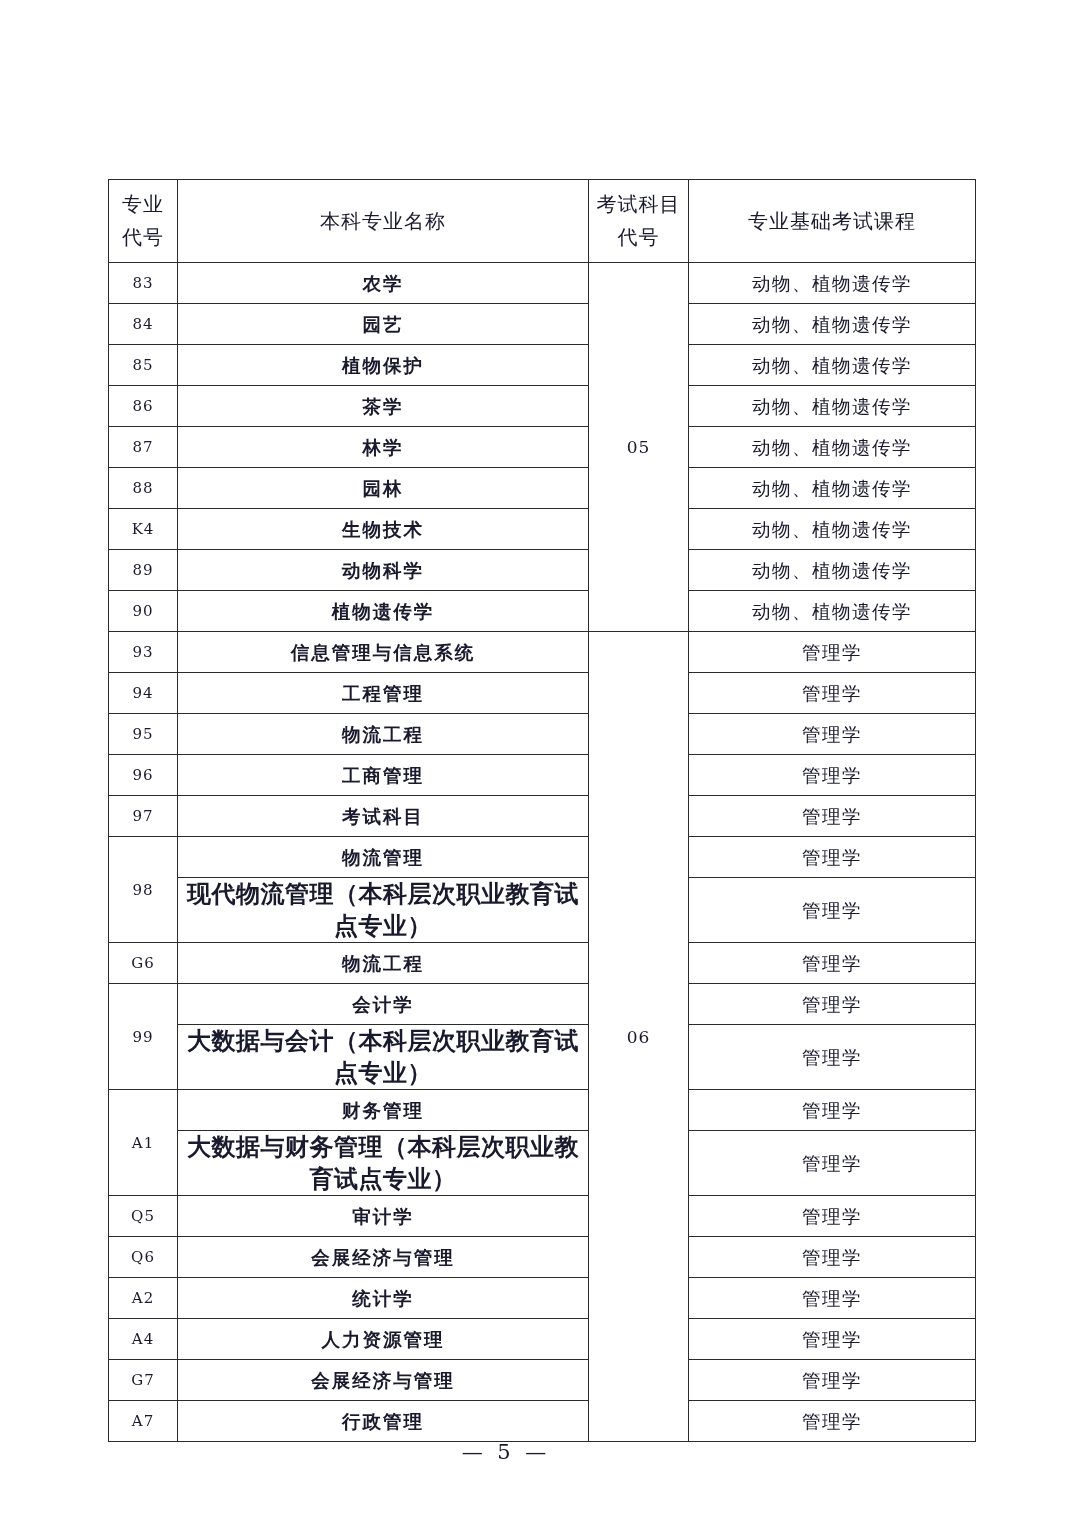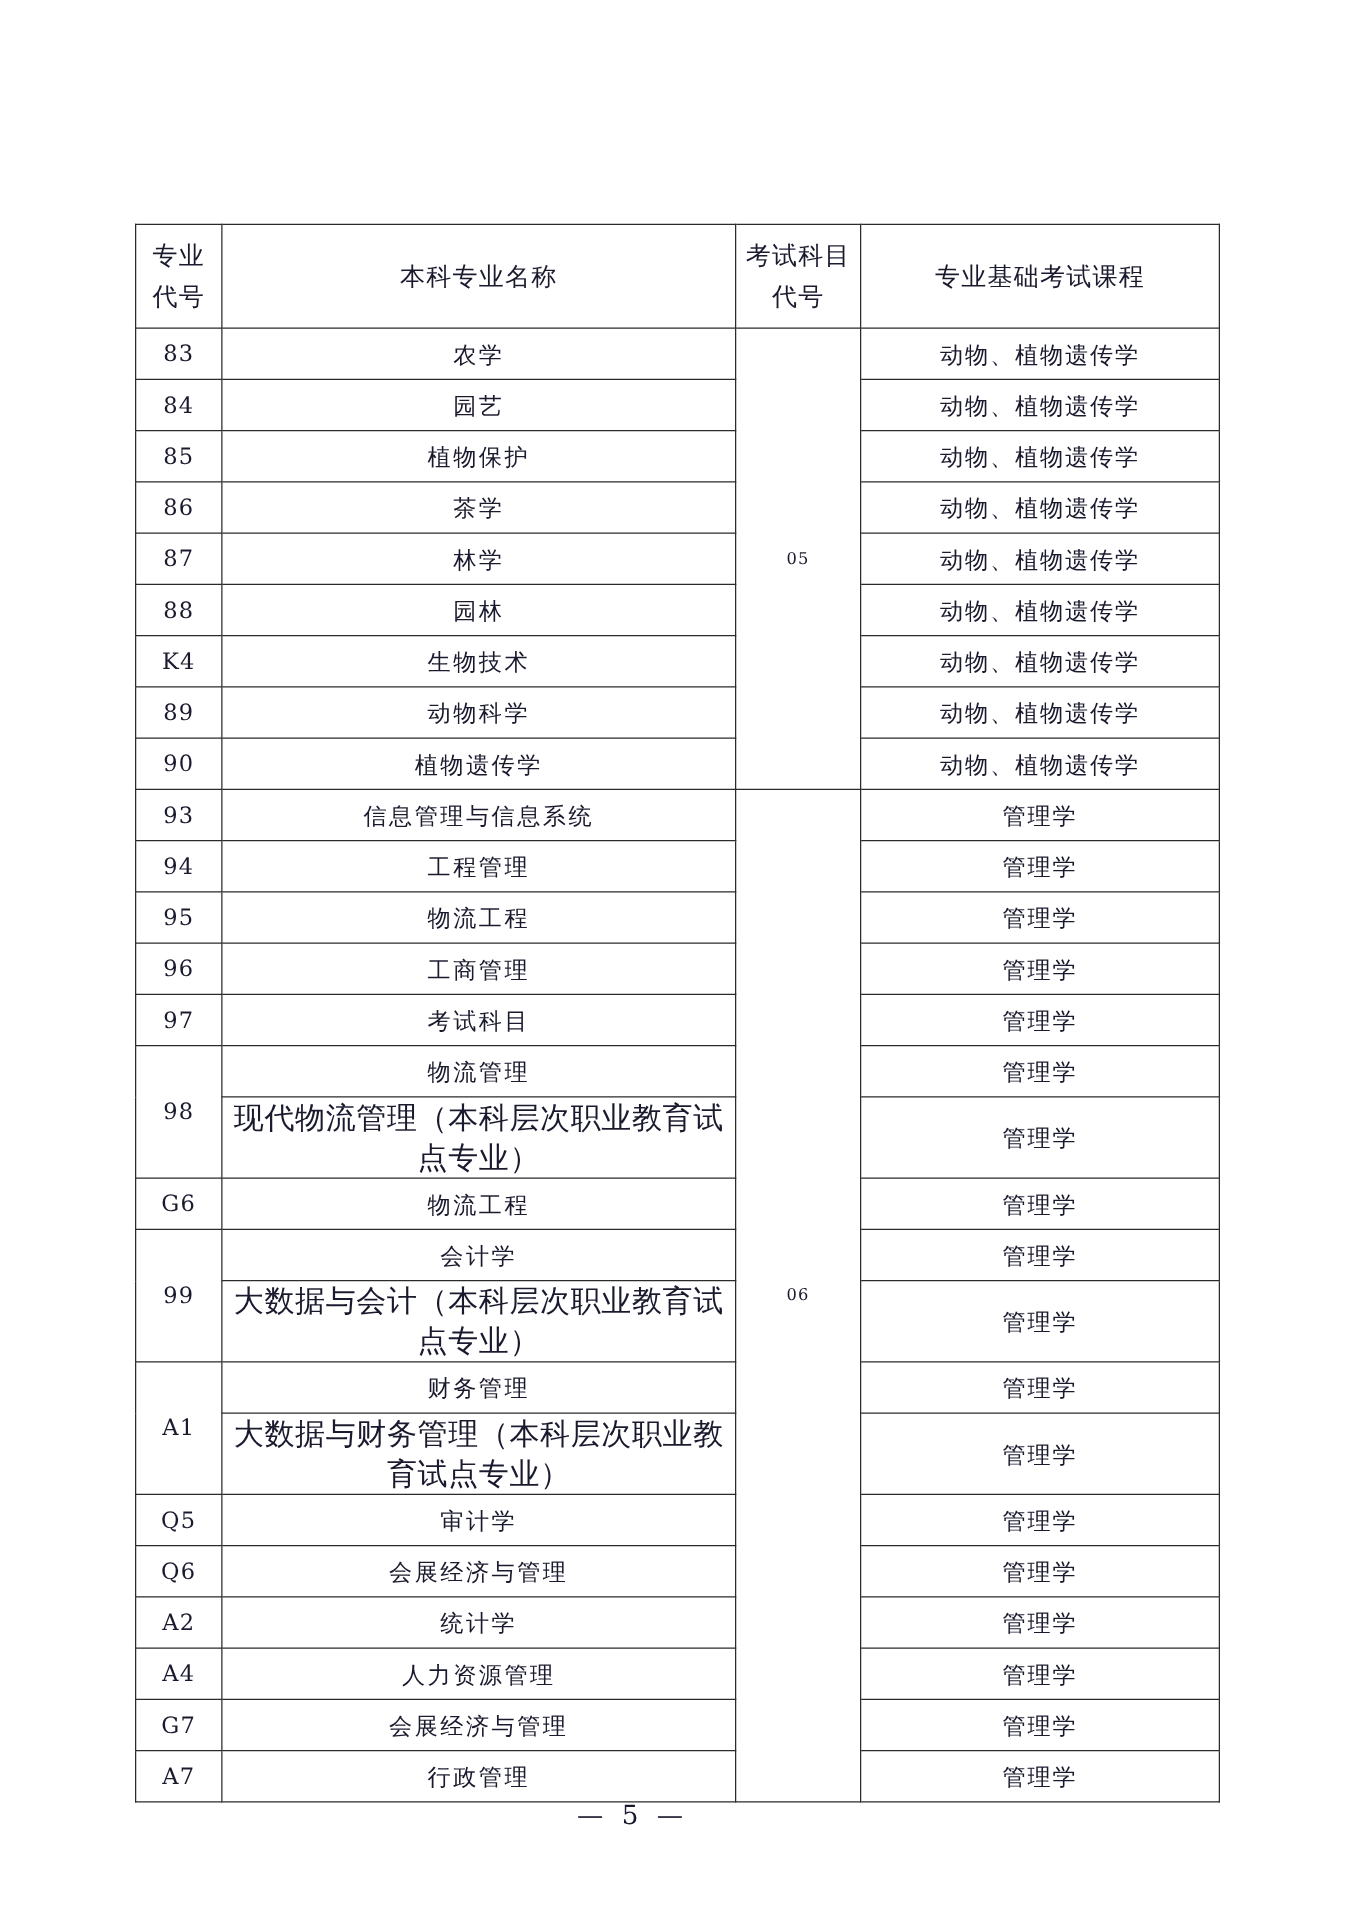--- a/index.html
+++ b/index.html
@@ -63,29 +63,30 @@
     line-height: 1.65;
   }
 
   
   tbody td {
     height: 40px;
     font-size: 18.5px;
     letter-spacing: 0.5px;
   }
   td.code-cell {
-    font-size: 18px;
+    font-size: 15px;
     letter-spacing: 1px;
   }
   td.subj-cell {
-    font-size: 13px;
+    font-size: 17px;
     letter-spacing: 1px;
   }
   td.name-cell {
     letter-spacing: 2px;
+    font-weight: bold;
   }
   td.name-cell.long {
     letter-spacing: 0.5px;
     font-size: 24px;
   }
   td.course-cell {
     letter-spacing: 1.5px;
   }
 
   

